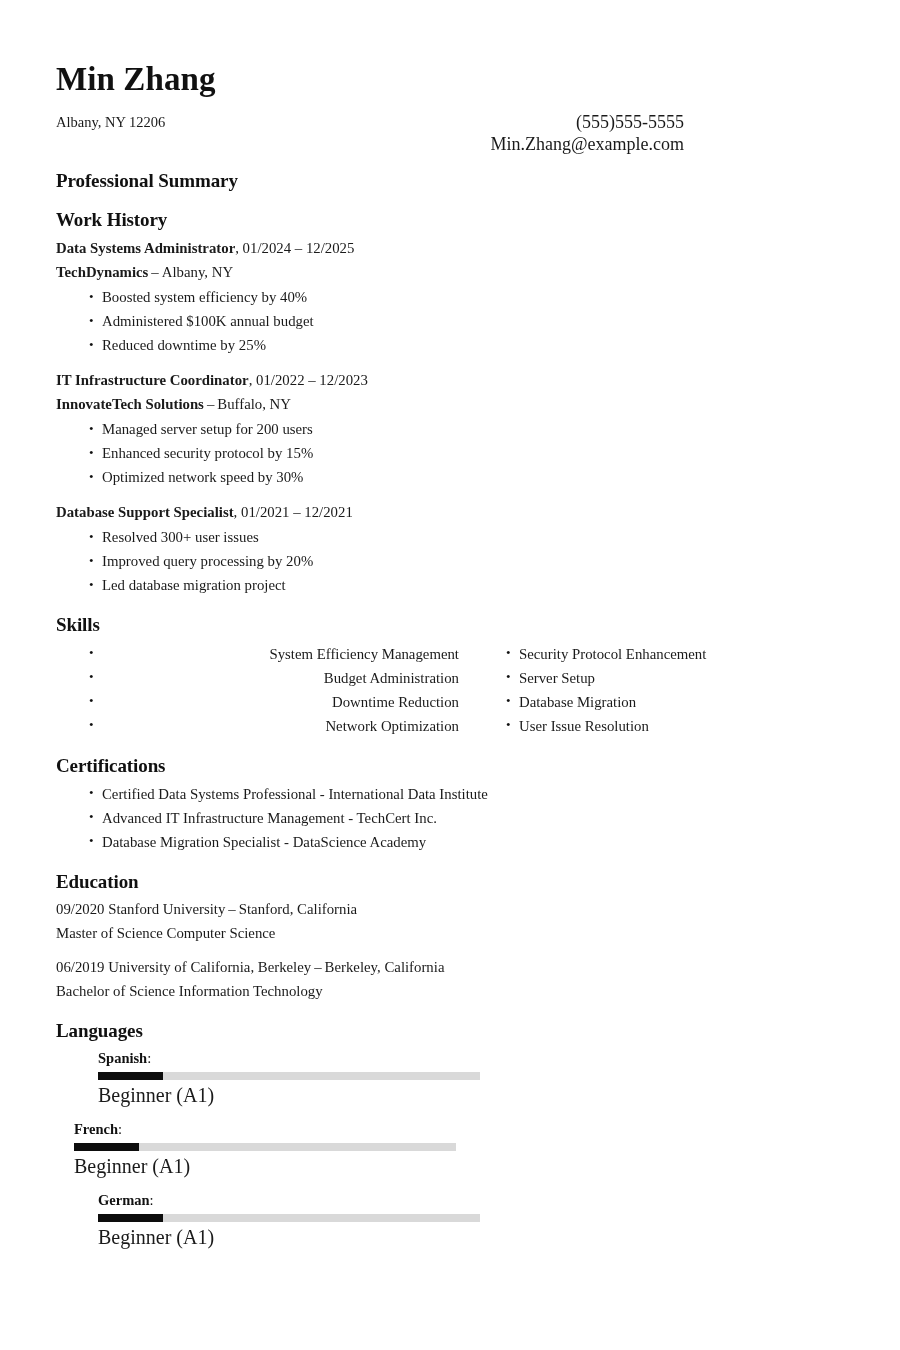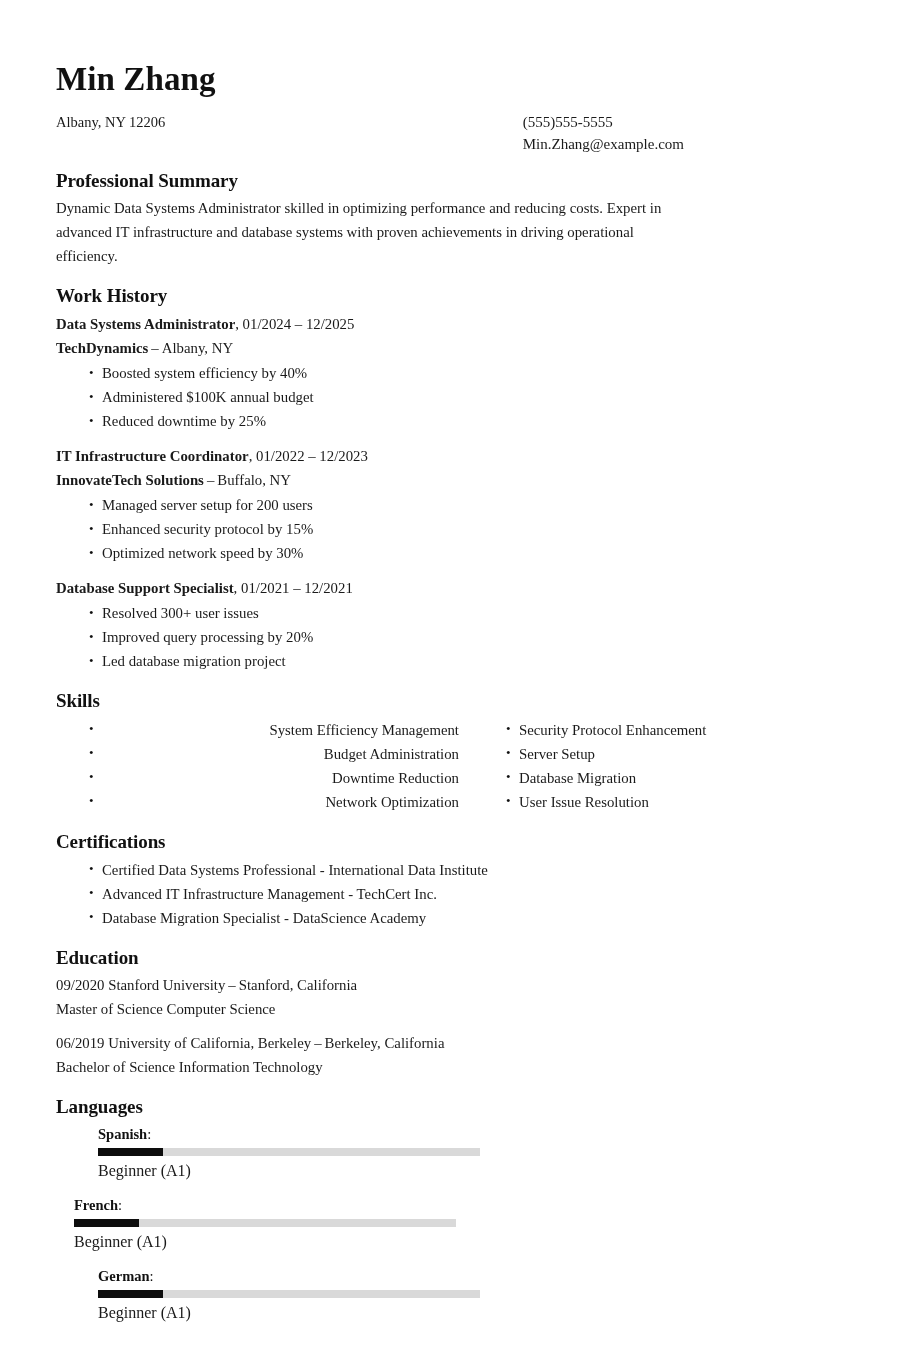--- a/index.html
+++ b/index.html
@@ -42,22 +42,22 @@
     left: 0;
     top: 0;
     font-size: 14.5px;
     line-height: 22px;
     color: #1a1a1a;
   }
   .contact-right {
     position: absolute;
     right: 0;
     top: 0;
-    text-align: left;
-    font-size: 15px;
+    text-align: right;
+    font-size: 18px;
     line-height: 22px;
     color: #1a1a1a;
   }
 
   
   .section {
     margin-top: 16px;
   }
   .section-title {
     font-size: 19px;
@@ -185,21 +185,21 @@
     width: 382px;
   }
   .lang-bar-fill {
     position: absolute;
     left: 0;
     top: 0;
     height: 8px;
     background: #0d0d0d;
   }
   .lang-level {
-    font-size: 16px;
+    font-size: 20px;
     line-height: 22px;
     color: #1a1a1a;
   }
 </style>
 </head>
 <body>
 
 <div class="page">
 
   <div>
@@ -208,21 +208,20 @@
       <div class="contact-left">Albany, NY 12206</div>
       <div class="contact-right">
         <div>(555)555-5555</div>
         <div>Min.Zhang@example.com</div>
       </div>
     </div>
   </div>
 
   <div class="section">
     <h2 class="section-title">Professional Summary</h2>
-    <p class="summary-text">Dynamic Data Systems Administrator skilled in optimizing performance and reducing costs. Expert in advanced IT infrastructure and database systems with proven achievements in driving operational efficiency.</p>
   </div>
 
   <div class="section">
     <h2 class="section-title">Work History</h2>
 
     <div class="job">
       <div class="job-line"><span class="b">Data Systems Administrator</span><span>, </span><span>01/2024 – 12/2025</span></div>
       <div class="job-line"><span class="b">TechDynamics</span><span class="dash">–</span><span>Albany, NY</span></div>
       <ul class="bullets">
         <li>Boosted system efficiency by 40%</li>

